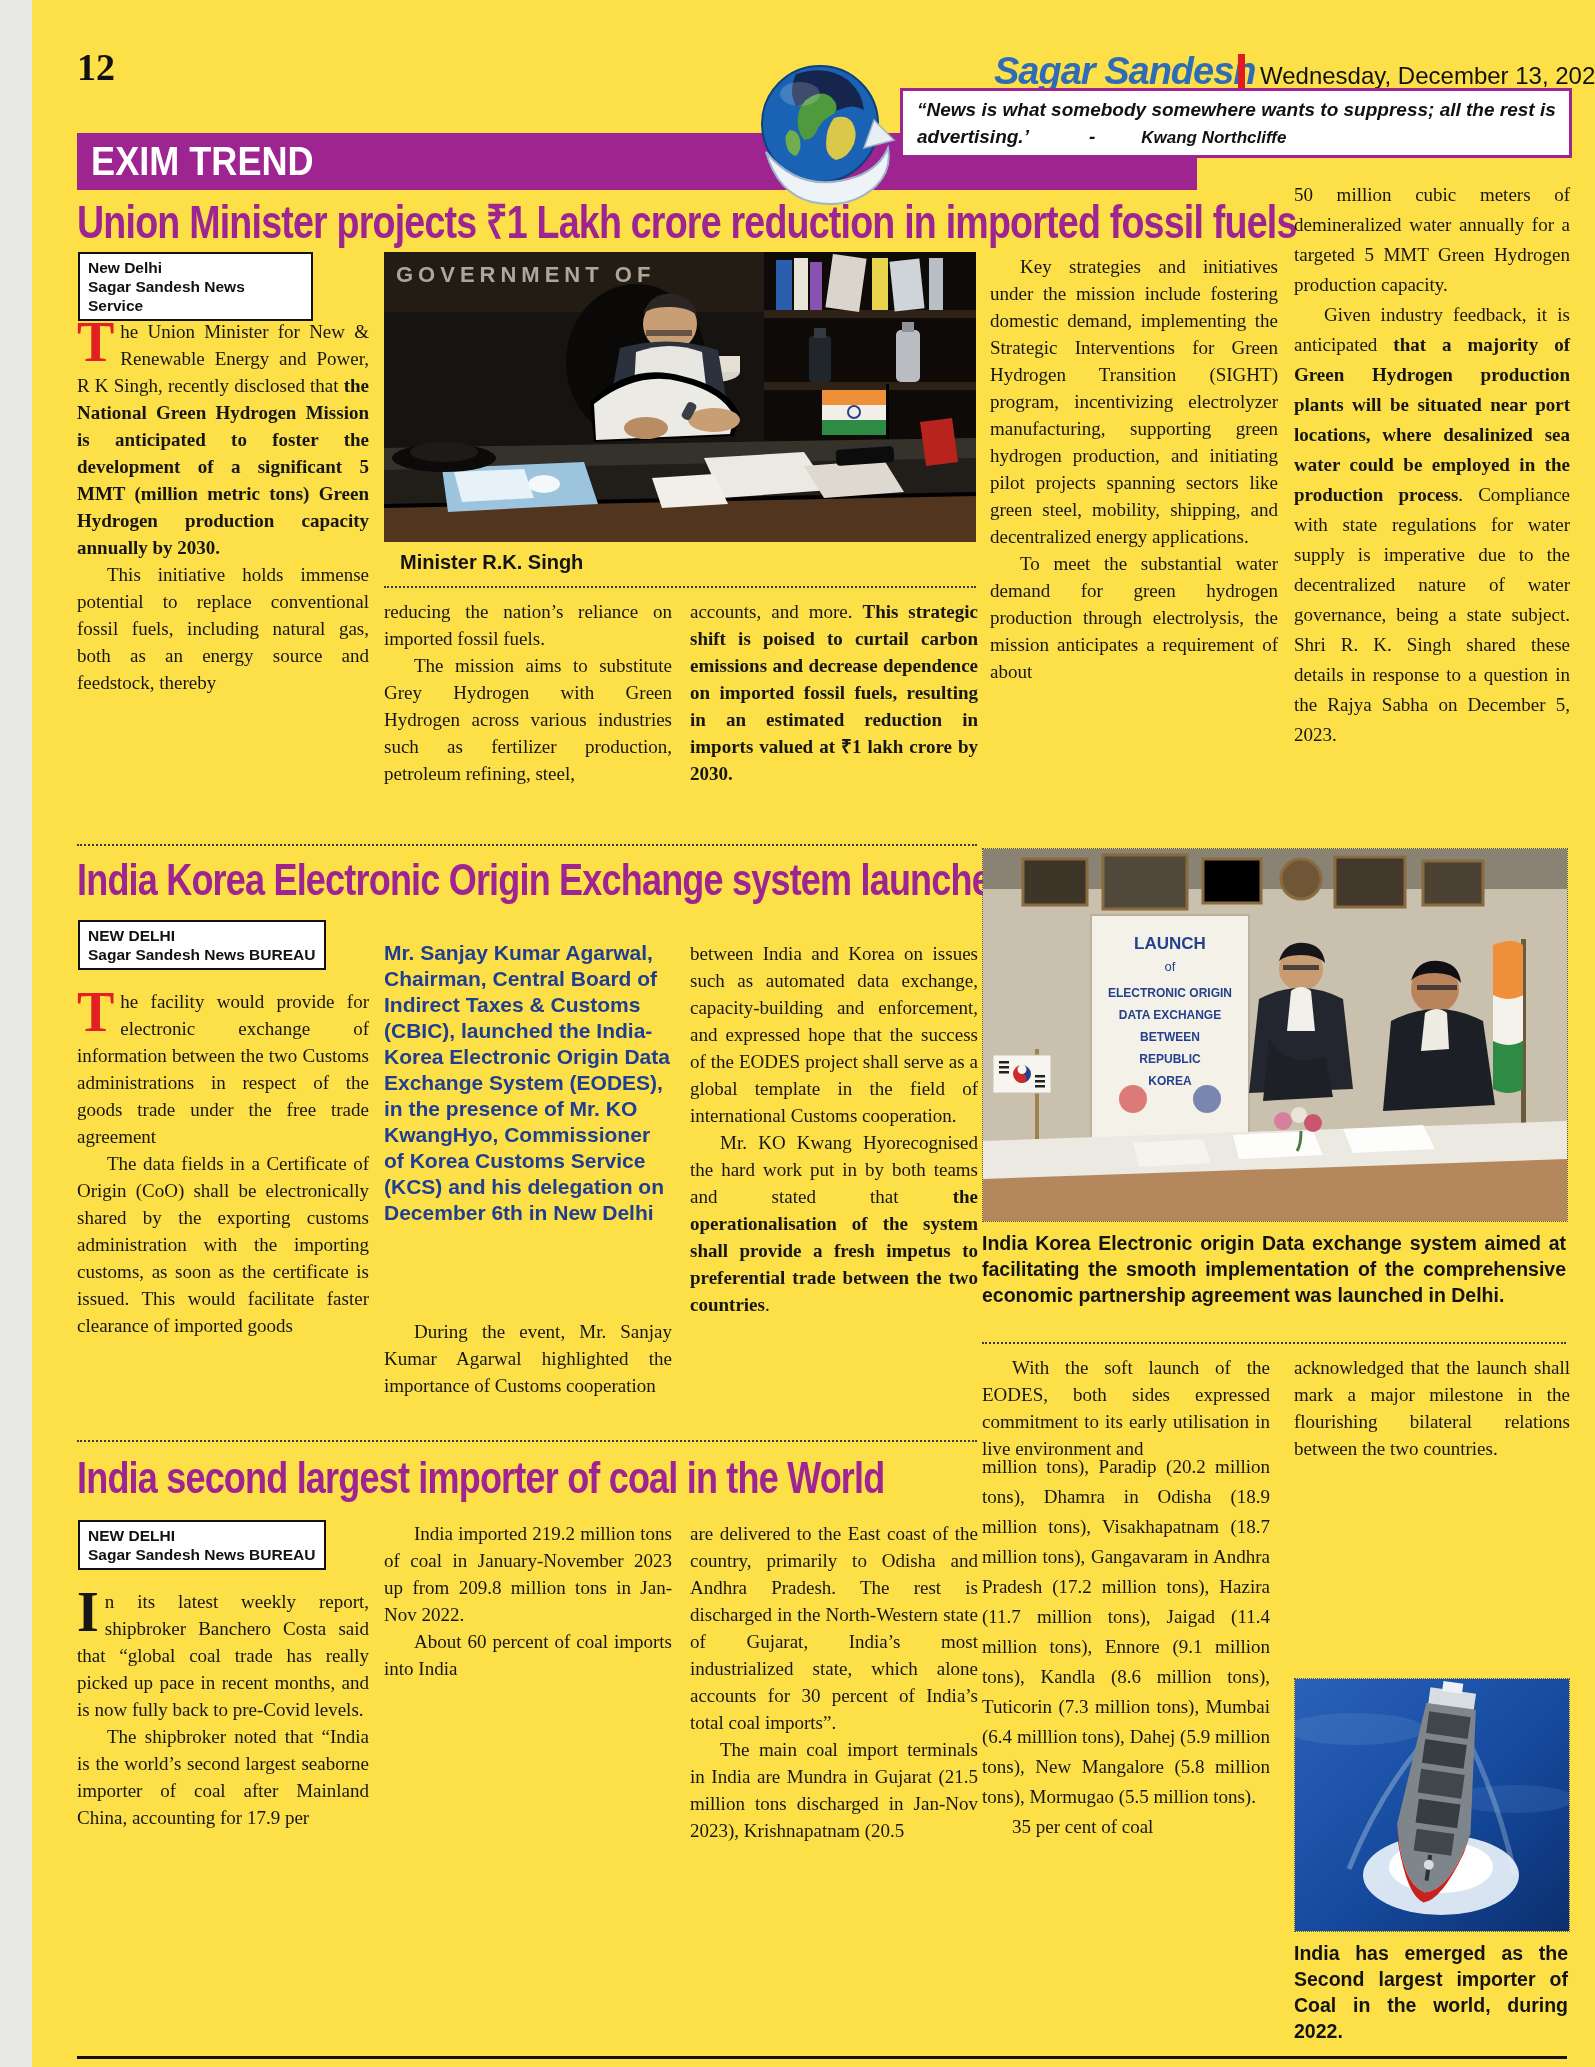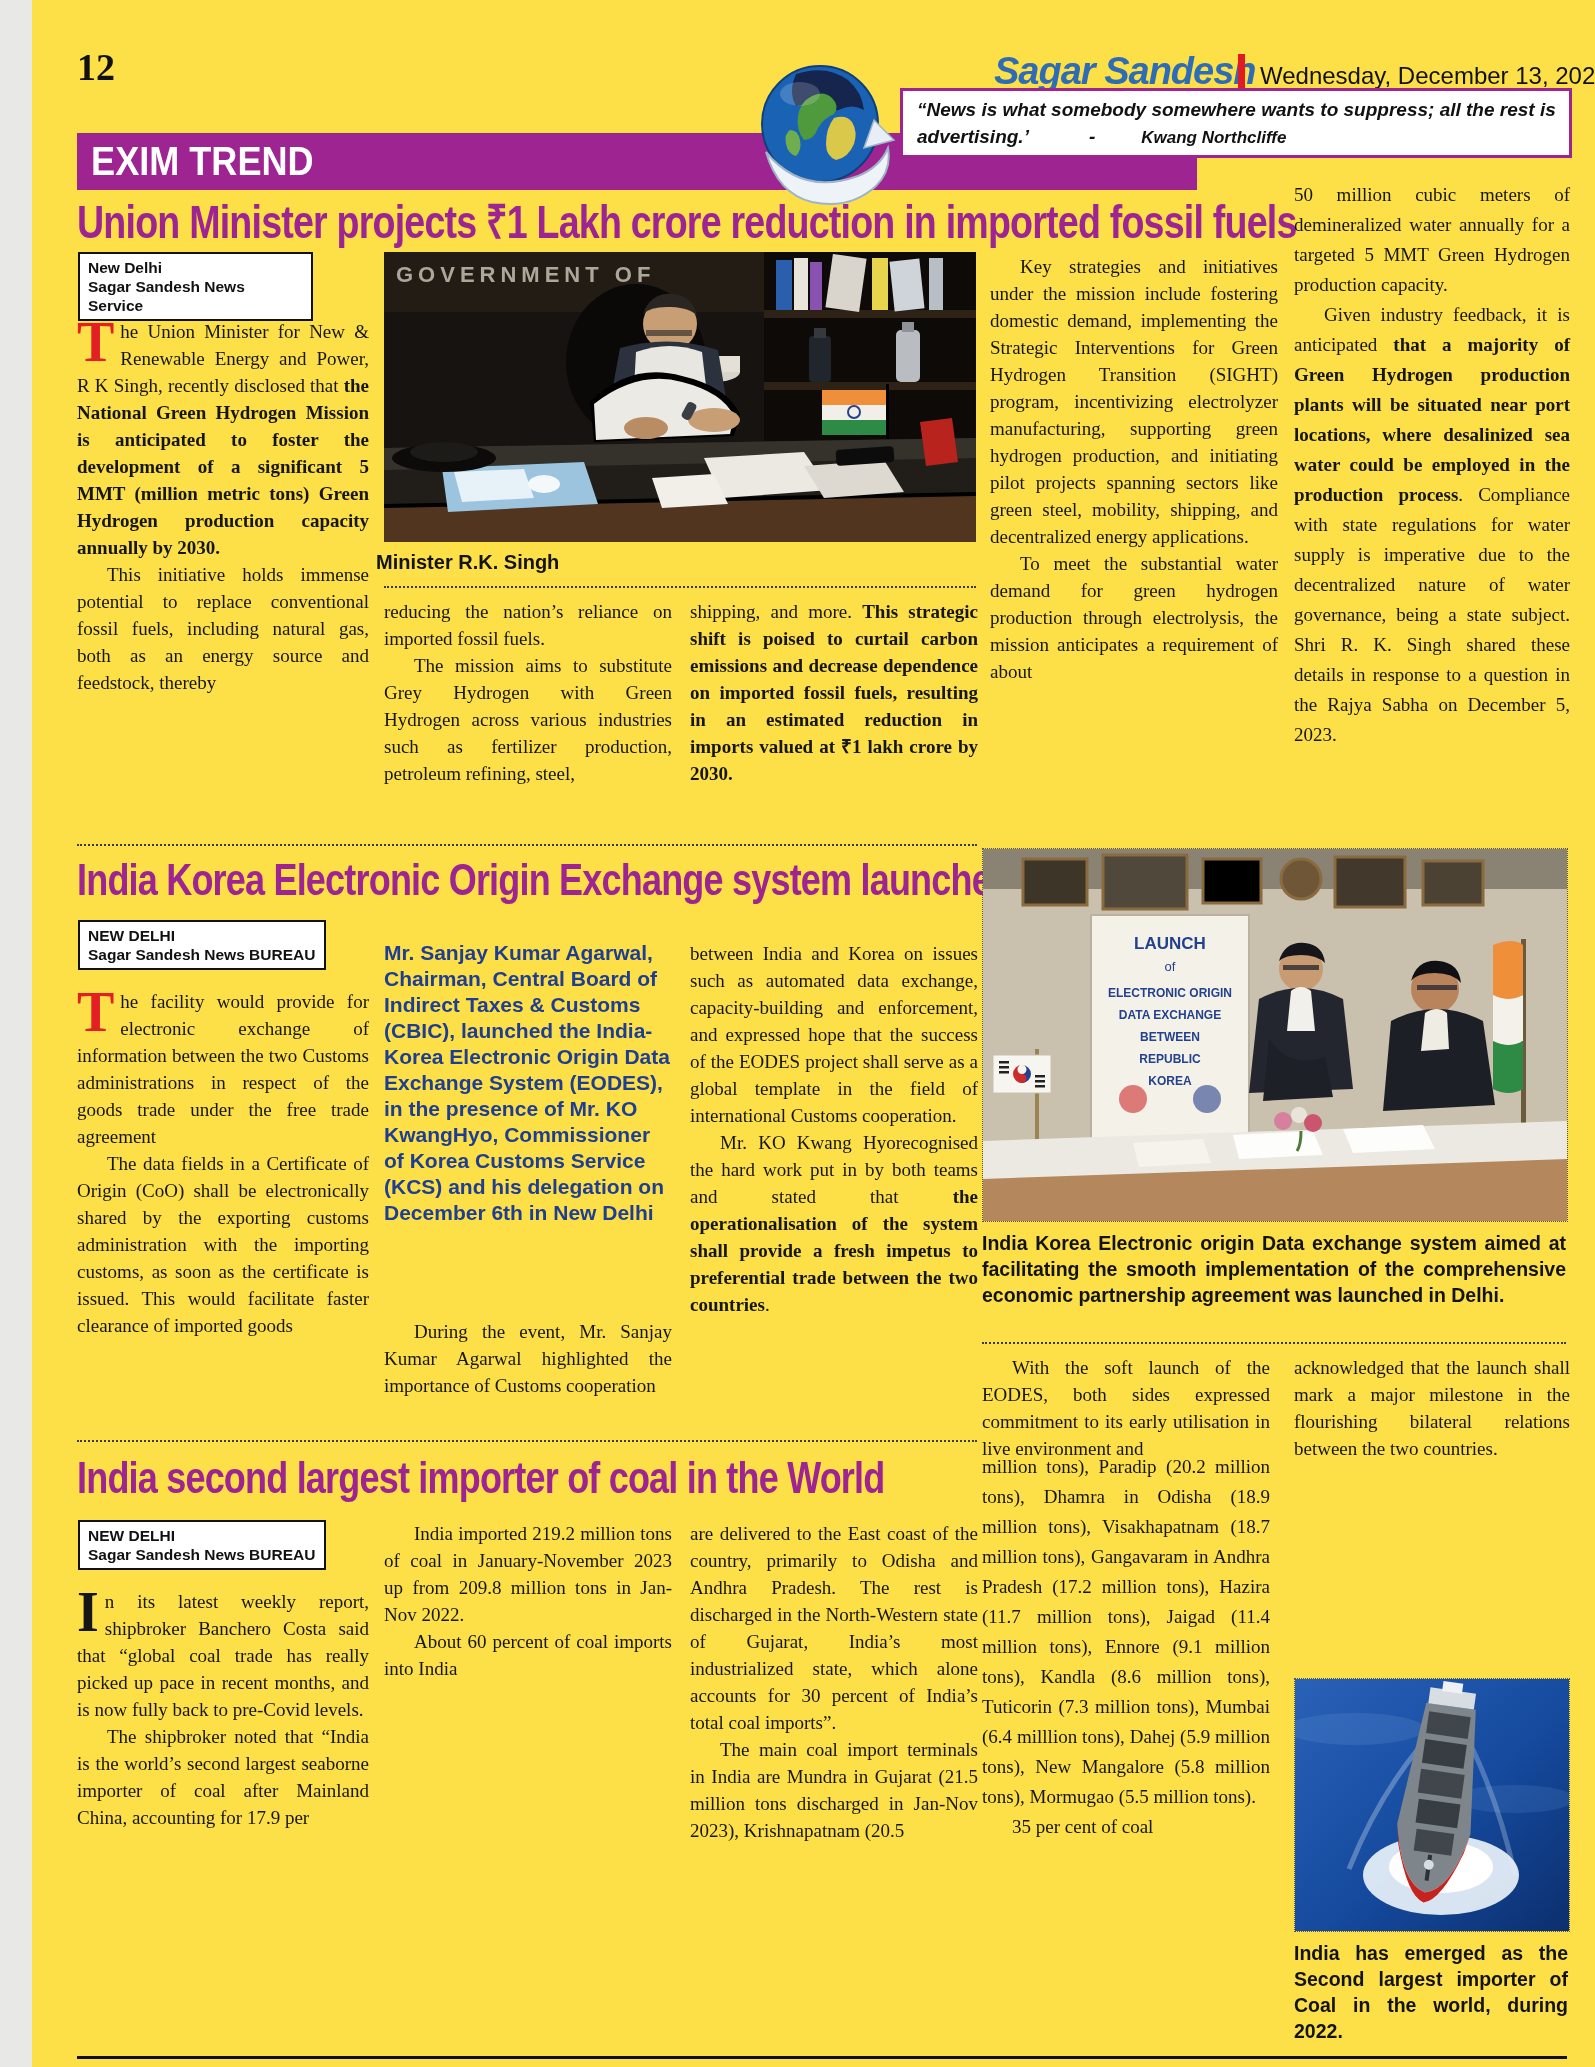--- a/index.html
+++ b/index.html
@@ -140,30 +140,30 @@
     <path d="M70 220 L140 217 L150 246 L78 250 Z" fill="#e6f1f8"></path>
     <ellipse cx="160" cy="232" rx="16" ry="9" fill="#f4f8fb"></ellipse>
     <path d="M320 206 L420 200 L446 238 L338 246 Z" fill="#ece9e2"></path>
     <path d="M420 214 L500 208 L520 240 L440 246 Z" fill="#ddd9d0"></path>
     <path d="M268 226 L330 222 L344 252 L278 256 Z" fill="#f2efe8"></path>
     <rect x="452" y="196" width="58" height="16" rx="4" fill="#0c0c0c" transform="rotate(-4 481 204)"></rect>
     <path d="M536 170 L568 166 L574 210 L542 214 Z" fill="#b8231e"></path>
     <ellipse cx="60" cy="206" rx="52" ry="14" fill="#0c0b0a"></ellipse>
     <ellipse cx="60" cy="200" rx="34" ry="10" fill="#1d1b18"></ellipse>
   </svg>
-  <div class="abs caption" style="left:344px;top:550px;">Minister R.K. Singh</div>
+  <div class="abs caption" style="left:368px;top:550px;">Minister R.K. Singh</div>
   <div class="abs dotline" style="left:352px;top:586px;width:592px;"></div>
 
   <div class="abs body" style="left:352px;top:598px;width:288px;">
     <p>reducing the nation’s reliance on imported fossil fuels.</p>
     <p class="ind">The mission aims to substitute Grey Hydrogen with Green Hydrogen across various industries such as fertilizer production, petroleum refining, steel,</p>
   </div>
 
   <div class="abs body" style="left:658px;top:598px;width:288px;">
-    <p><span>shipping, and more. </span><b>This strategic shift is poised to curtail carbon emissions and decrease dependence on imported fossil fuels, resulting in an estimated reduction in imports valued at ₹1 lakh crore by 2030.</b></p>
+    <p><span>accounts, and more. </span><b>This strategic shift is poised to curtail carbon emissions and decrease dependence on imported fossil fuels, resulting in an estimated reduction in imports valued at ₹1 lakh crore by 2030.</b></p>
   </div>
 
   <div class="abs body" style="left:958px;top:253px;width:288px;">
     <p class="ind">Key strategies and initiatives under the mission include fostering domestic demand, implementing the Strategic Interventions for Green Hydrogen Transition (SIGHT) program, incentivizing electrolyzer manufacturing, supporting green hydrogen production, and initiating pilot projects spanning sectors like green steel, mobility, shipping, and decentralized energy applications.</p>
     <p class="ind">To meet the substantial water demand for green hydrogen production through electrolysis, the mission anticipates a requirement of about</p>
   </div>
 
   <div class="abs body lh30" style="left:1262px;top:180px;width:276px;">
     <p>50 million cubic meters of demineralized water annually for a targeted 5 MMT Green Hydrogen production capacity.</p>
     <p class="ind"><span>Given industry feedback, it is anticipated </span><b>that a majority of Green Hydrogen production plants will be situated near port locations, where desalinized sea water could be employed in the production process</b><span>. Compliance with state regulations for water supply is imperative due to the decentralized nature of water governance, being a state subject. Shri R. K. Singh shared these details in response to a question in the Rajya Sabha on December 5, 2023.</span></p>

